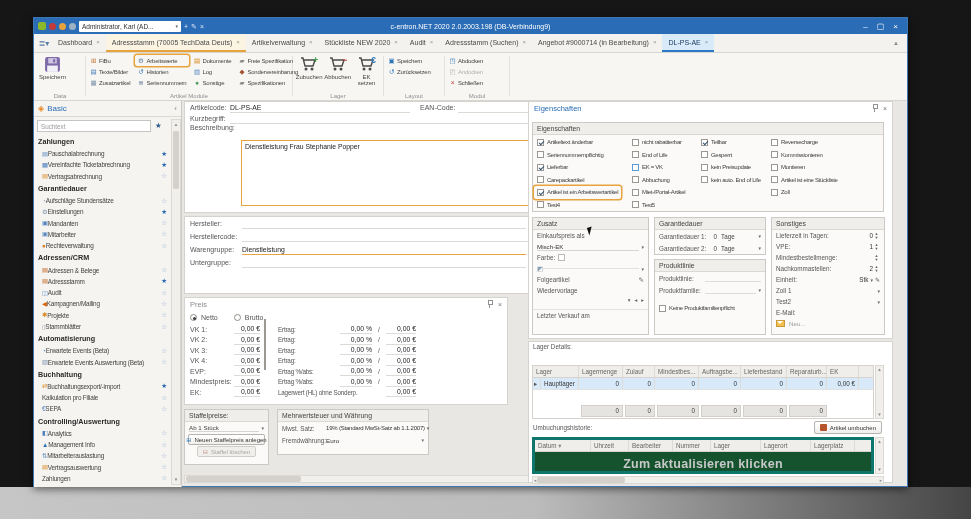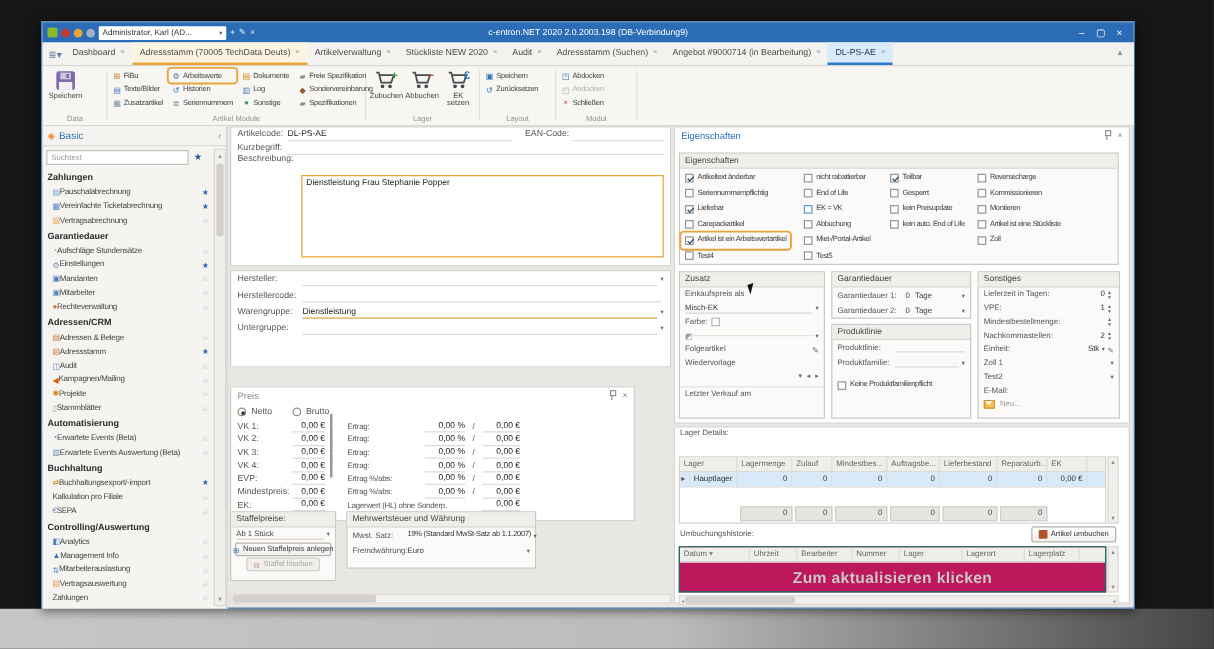--- a/index.html
+++ b/index.html
@@ -545,21 +545,21 @@
               <span class="dd">▾</span>
             </div>
             <div class="frow">
               <span class="flab" style="width: 52px;">Untergruppe:</span>
               <span class="fud" style="flex: 1 1 0%;"></span>
               <span class="dd">▾</span>
             </div>
           </div>
       </div>
 
-      <div class="panel" style="left:0;top:208px;width:324px;height:108px">
+      <div class="panel" style="left:0;top:196px;width:324px;height:108px">
         <div class="ph">
           <span>Preis</span>
           <span class="sp"></span>
             <span class="pin"></span>
           <span class="xico">×</span>
         </div>
         <div class="frow" style="height:13px;gap:4px">
           <span class="rad sel"></span>
           <span class="flab">Netto</span>
           <span style="width:8px"></span>
@@ -659,21 +659,21 @@
           <span style="flex:1;font-size:6.2px;color:#333">Euro</span>
           <span class="dd">▾</span>
         </div>
       </div>
 
       <div class="hsb" style="left:0;top:374px;width:353px">
         <span class="thumb" style="width:115px;margin-left:1px"></span>
       </div>
     </div>
 
-    <div id="right" style="position:absolute;left:505px;top:0;width:325px;height:100%">
+    <div id="right" style="position:absolute;left:494px;top:0;width:325px;height:100%">
       <div id="cursor" style="left:60px;top:126px"></div>
 
       <div class="panel" style="left:0;top:0;width:365px;height:238px">
         <div class="ph blue">
           <span>Eigenschaften</span>
           <span class="sp"></span>
             <span class="pin"></span>
           <span class="xico">×</span>
         </div>
 
@@ -951,21 +951,21 @@
           <span style="padding:1px 0">▲</span>
           <span style="margin-top:auto;padding:1px 0">▼</span>
         </div>
 
         <div style="position:absolute;left:4px;top:82px;font-size:6.3px;color:#555">Umbuchungshistorie:</div>
         <div class="btn" style="position:absolute;right:10px;top:79px;height:13px;padding:0 5px">
           <span class="umbico"></span>
           <span>Artikel umbuchen</span>
         </div>
 
-        <div style="position:absolute;left:3px;top:95px;width:342px;height:37px;border:1px solid #0f766e;background:#be185d">
+        <div style="position:absolute;left:3px;top:95px;width:342px;height:37px;border:3px solid #0f766e;background:#14532d">
           <div class="thead" id="hist-head">
               <span class="tc" style="width: 56px;">Datum<span style="color: rgb(136, 136, 136);"> ▾</span></span>
               <span class="tc" style="width: 38px;">Uhrzeit</span>
               <span class="tc" style="width: 44px;">Bearbeiter</span>
               <span class="tc" style="width: 38px;">Nummer</span>
               <span class="tc" style="width: 50px;">Lager</span>
               <span class="tc" style="width: 50px;">Lagerort</span>
               <span class="tc" style="width: 44px;">Lagerplatz</span>
               <span class="tc" style="flex: 1 1 0%; border-right: none;"></span>
             </div>

